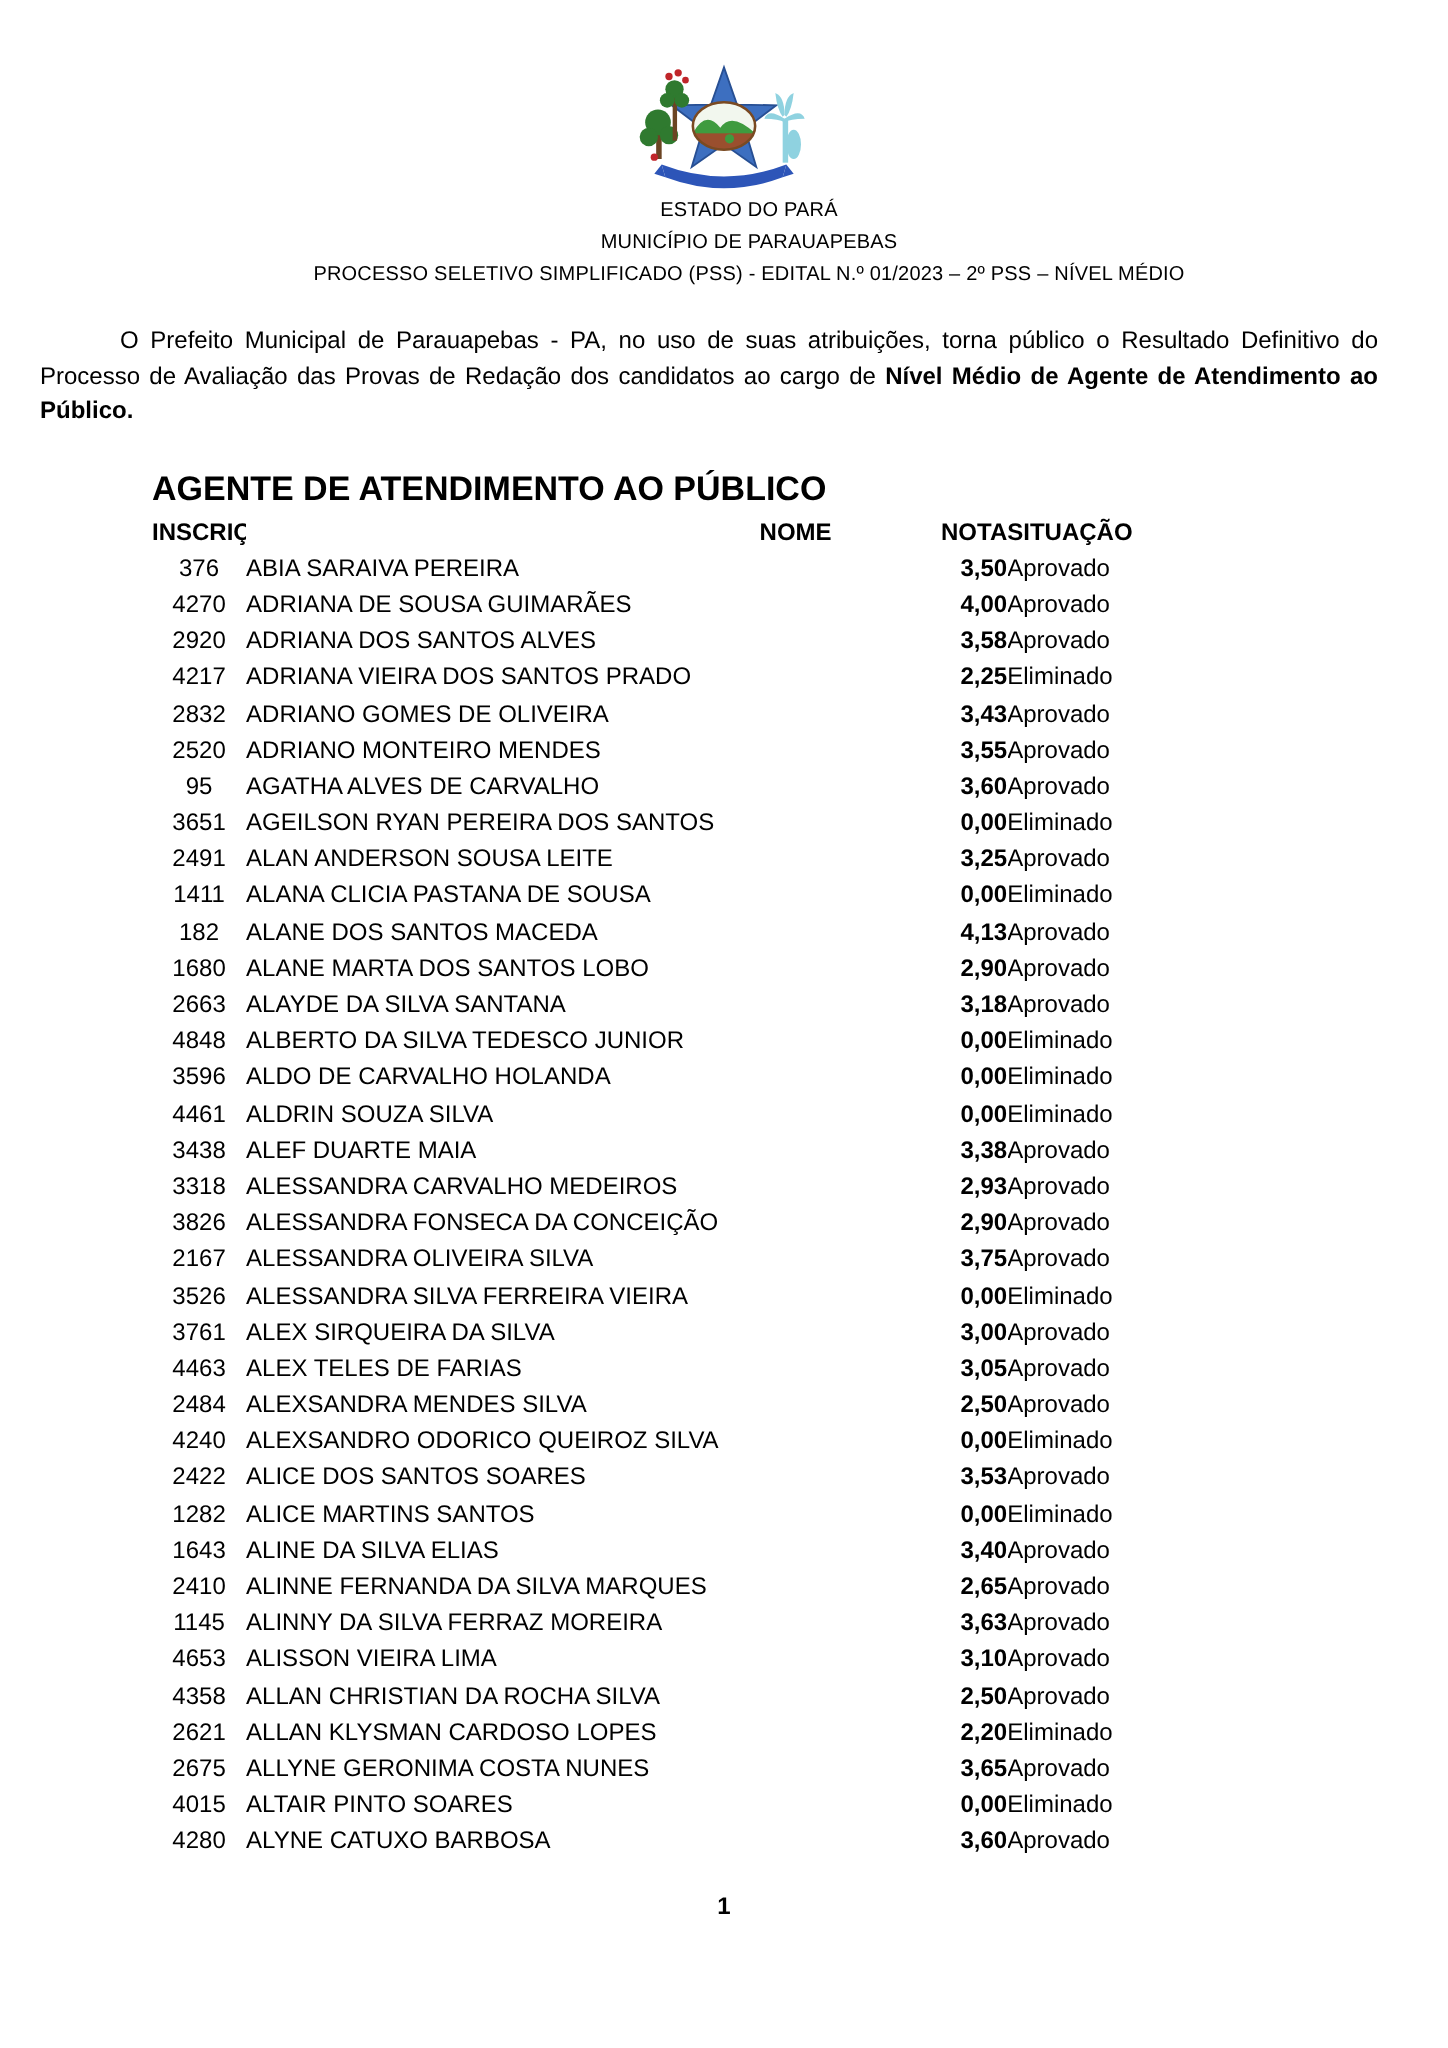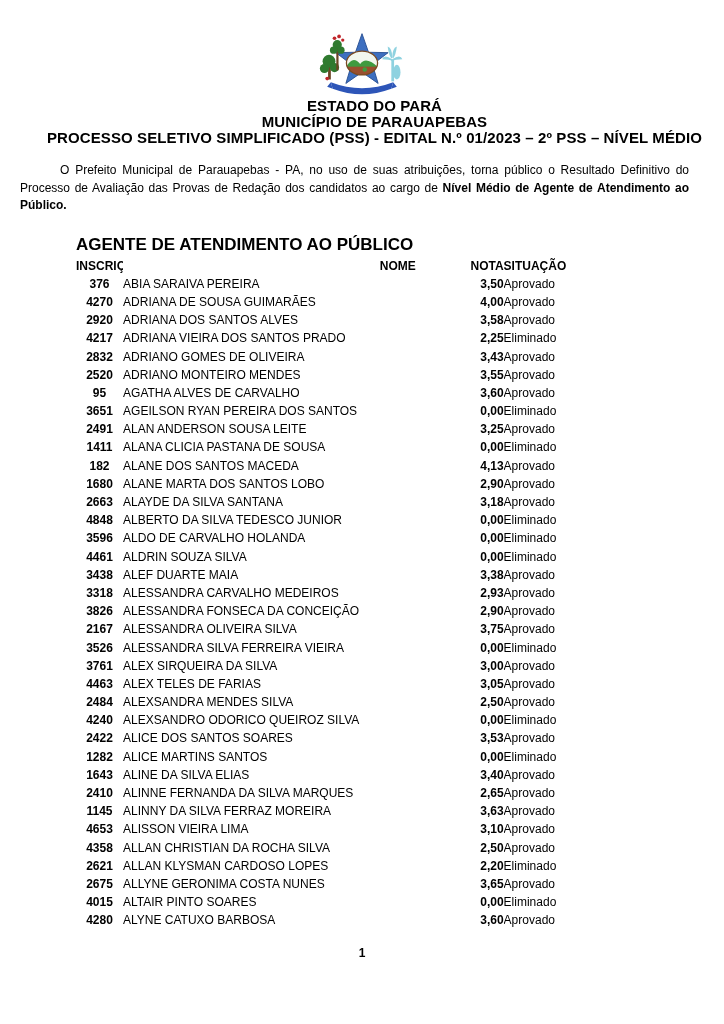--- a/index.html
+++ b/index.html
@@ -13,22 +13,22 @@
     color:#000;
     overflow:hidden;
   }
   .emblem {
     width:94px; height:66px;
     margin:30px auto 2px auto;
     display:block;
   }
   .doc-header {
     text-align:center;
-    font-weight:bold;
-    font-size:15px;
+    font-weight:normal;
+    font-size:10px;
     line-height:16px;
     letter-spacing:0.1px;
     padding-left:25px;
   }
   .intro {
     margin:16px 35px 0 20px;
     font-size:12px;
     line-height:17.5px;
     text-align:justify;
     text-indent:40px;
@@ -50,21 +50,21 @@
     height:18.2px;
     padding:0;
     vertical-align:middle;
     white-space:nowrap;
     overflow:hidden;
   }
   th.c-insc  { width:45px;  text-align:left;  font-weight:bold; }
   th.c-nome  { width:280px; text-align:right;  font-weight:bold; }
   th.c-nota  { width:84px;  text-align:right; font-weight:bold; }
   th.c-sit   { width:74px;  text-align:left;  font-weight:bold; padding-left:11px; }
-  td.c-insc  { text-align:center; font-weight:bold; }
+  td.c-insc  { text-align:center; font-weight:normal; }
   td.c-nome  { text-align:left; }
   td.c-nota  { text-align:right; font-weight:bold; }
   td.c-sit   { text-align:left; padding-left:11px; }
   .page-number {
     position:absolute;
     left:0; right:0;
     bottom:64px;
     text-align:center;
     font-size:12px;
     font-weight:bold;

